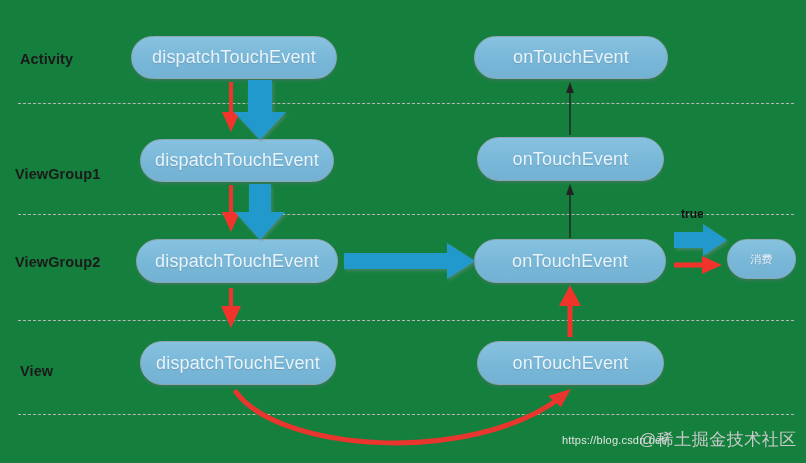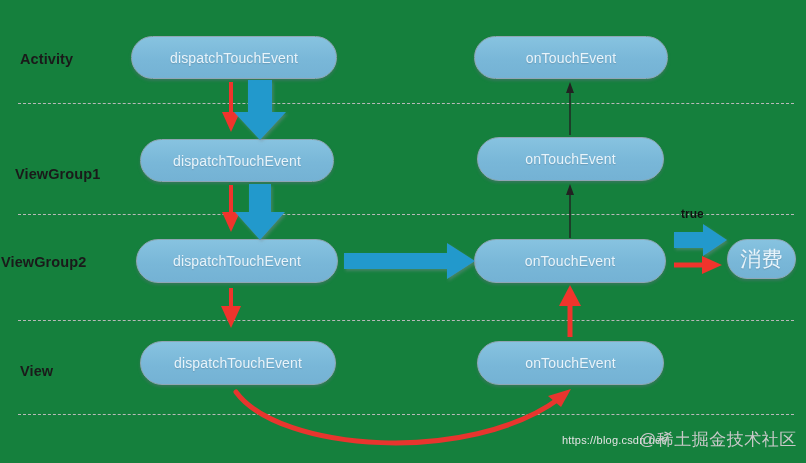--- a/index.html
+++ b/index.html
@@ -37,25 +37,25 @@
     position: absolute;
     box-sizing: border-box;
     background: linear-gradient(180deg, #87c3e0 0%, #79b7d8 55%, #74b2d4 100%);
     border: 1px solid #8fa6b4;
     border-radius: 22px;
     box-shadow: 0 2px 3px rgba(90,110,125,.45);
     display: flex;
     align-items: center;
     justify-content: center;
     color: #e8f4fb;
-    font-size: 14px;
+    font-size: 18px;
     letter-spacing: .15px;
     text-shadow: 0 1px 1px rgba(80,110,130,.35);
   }
-  .node.consume { font-size: 21px; text-align: center; }
+  .node.consume { font-size: 11px; text-align: center; }
 
   
   .free-label {
     position: absolute;
     font-size: 12px;
     font-weight: 700;
     color: #111;
     white-space: nowrap;
   }
   
@@ -87,21 +87,21 @@
 
 <div id="stage">
 
   <div class="lane-line" style="top:103px;"></div>
   <div class="lane-line" style="top:214px;"></div>
   <div class="lane-line" style="top:320px;"></div>
   <div class="lane-line" style="top:414px;"></div>
 
   <div class="row-label" style="left:20px; top:51px;">Activity</div>
   <div class="row-label" style="left:15px; top:166px;">ViewGroup1</div>
-  <div class="row-label" style="left:1px; top:254px;">ViewGroup2</div>
+  <div class="row-label" style="left:15px; top:254px;">ViewGroup2</div>
   <div class="row-label" style="left:20px; top:363px;">View</div>
 
   <div class="node" style="left:131px; top:36px;  width:206px; height:43px;">dispatchTouchEvent</div>
   <div class="node" style="left:140px; top:139px; width:194px; height:43px;">dispatchTouchEvent</div>
   <div class="node" style="left:136px; top:239px; width:202px; height:44px;">dispatchTouchEvent</div>
   <div class="node" style="left:140px; top:341px; width:196px; height:44px;">dispatchTouchEvent</div>
 
   <div class="node" style="left:474px; top:36px;  width:194px; height:43px;">onTouchEvent</div>
   <div class="node" style="left:477px; top:137px; width:187px; height:44px;">onTouchEvent</div>
   <div class="node" style="left:474px; top:239px; width:192px; height:44px;">onTouchEvent</div>

